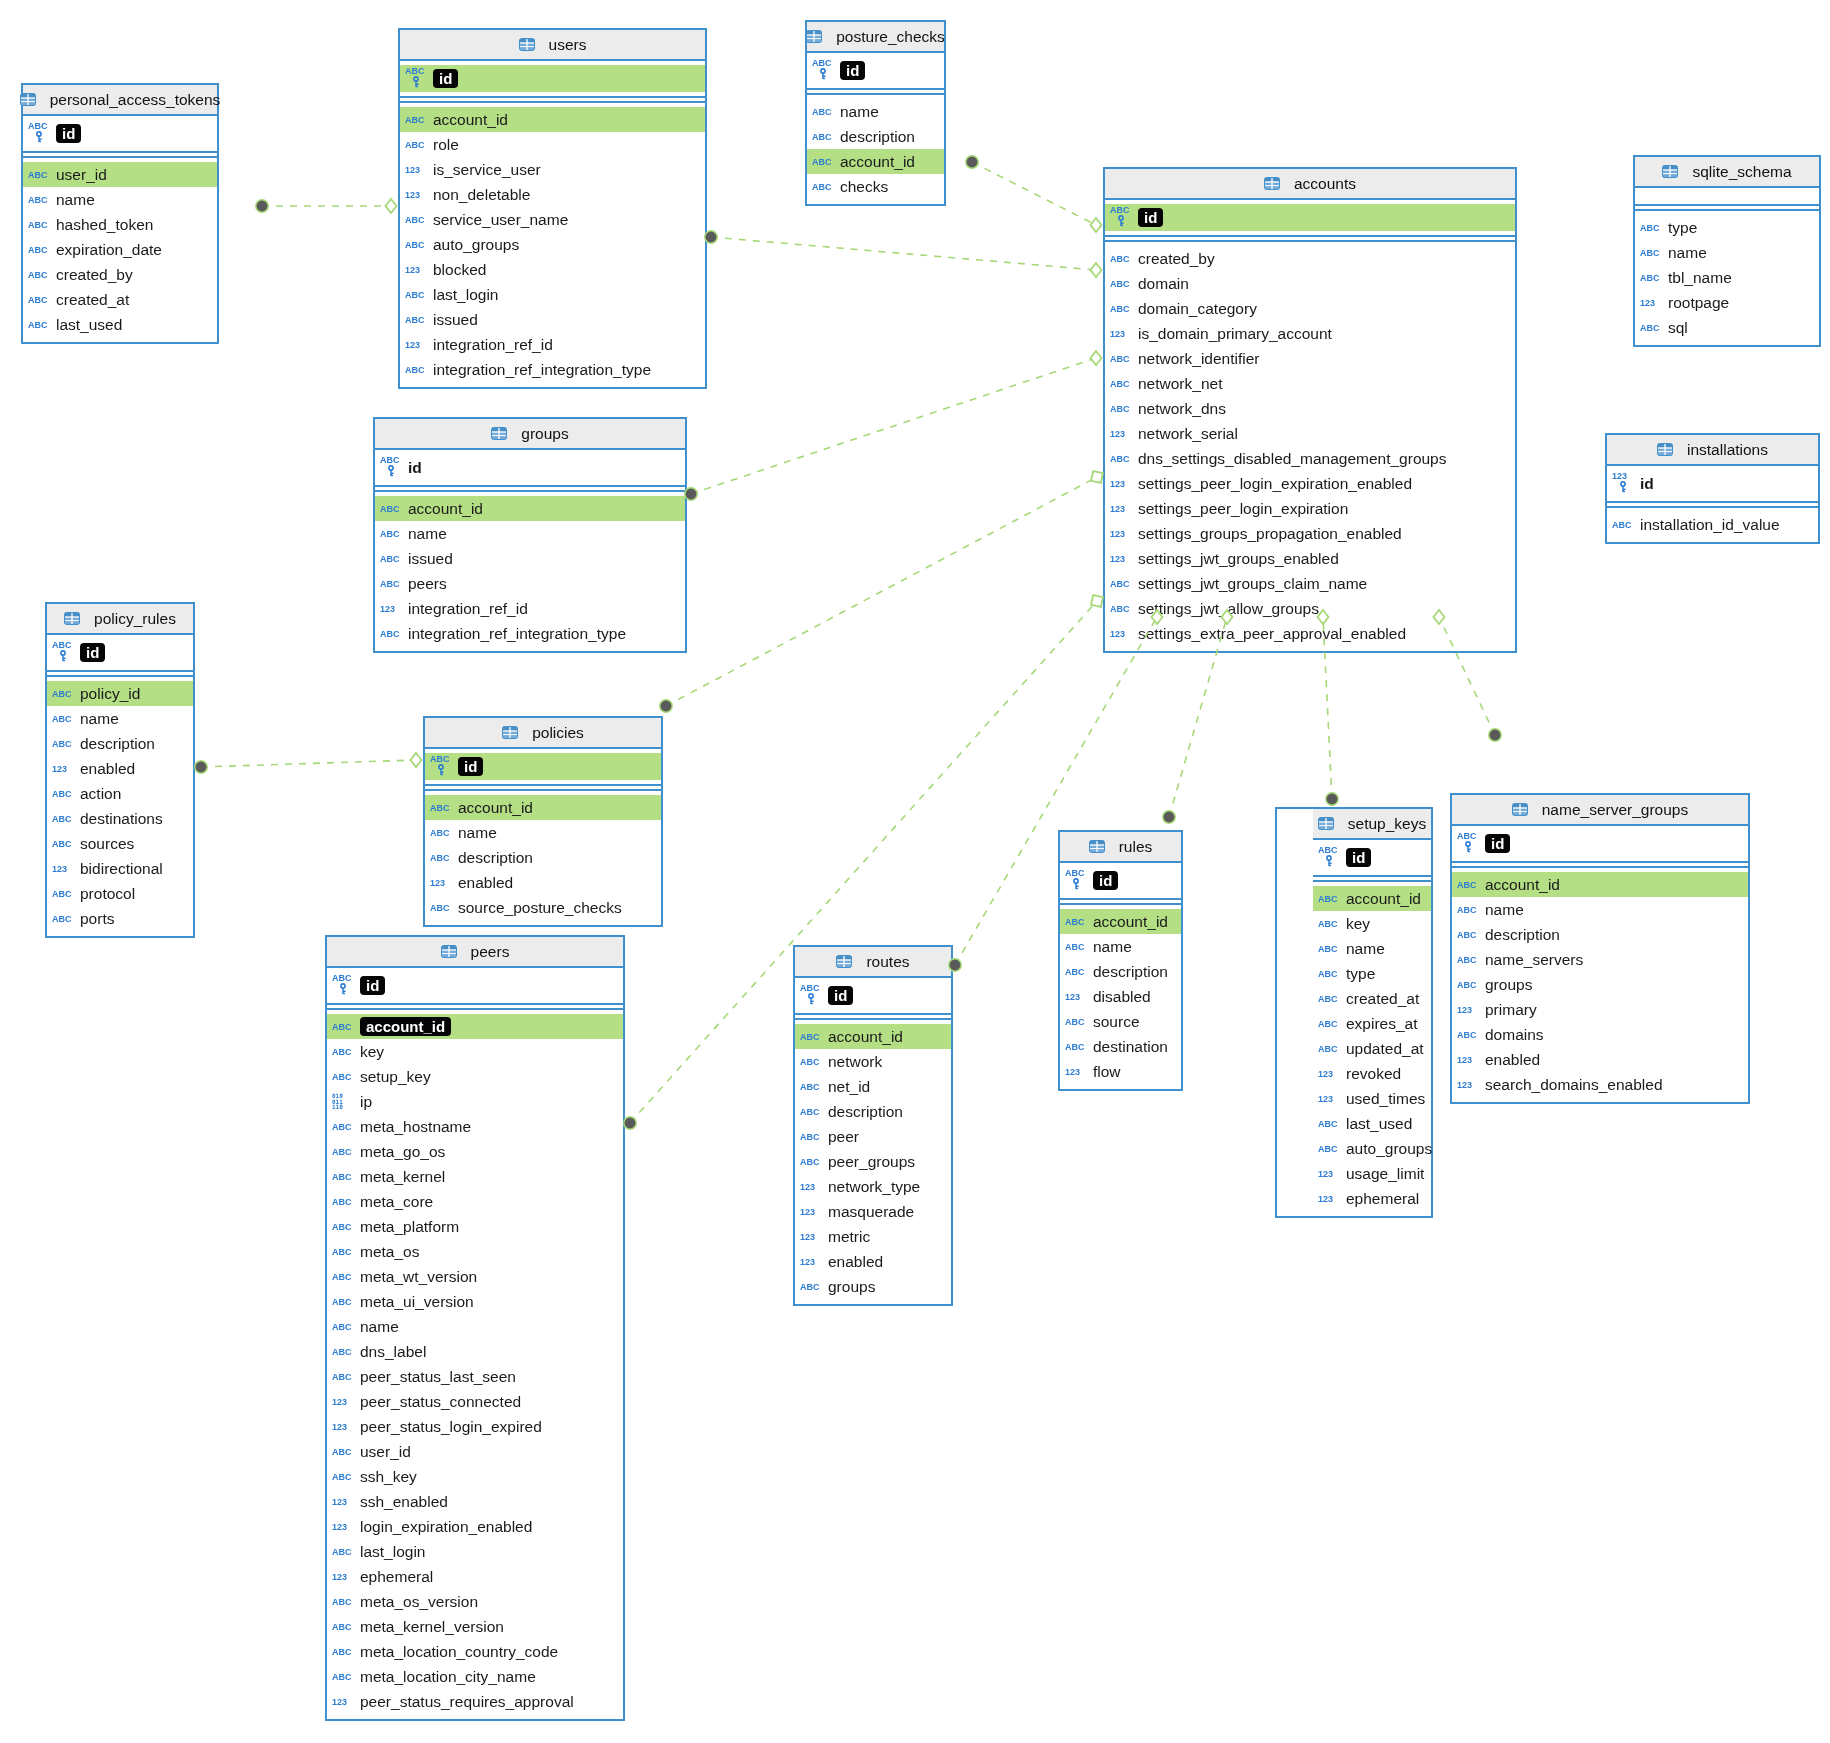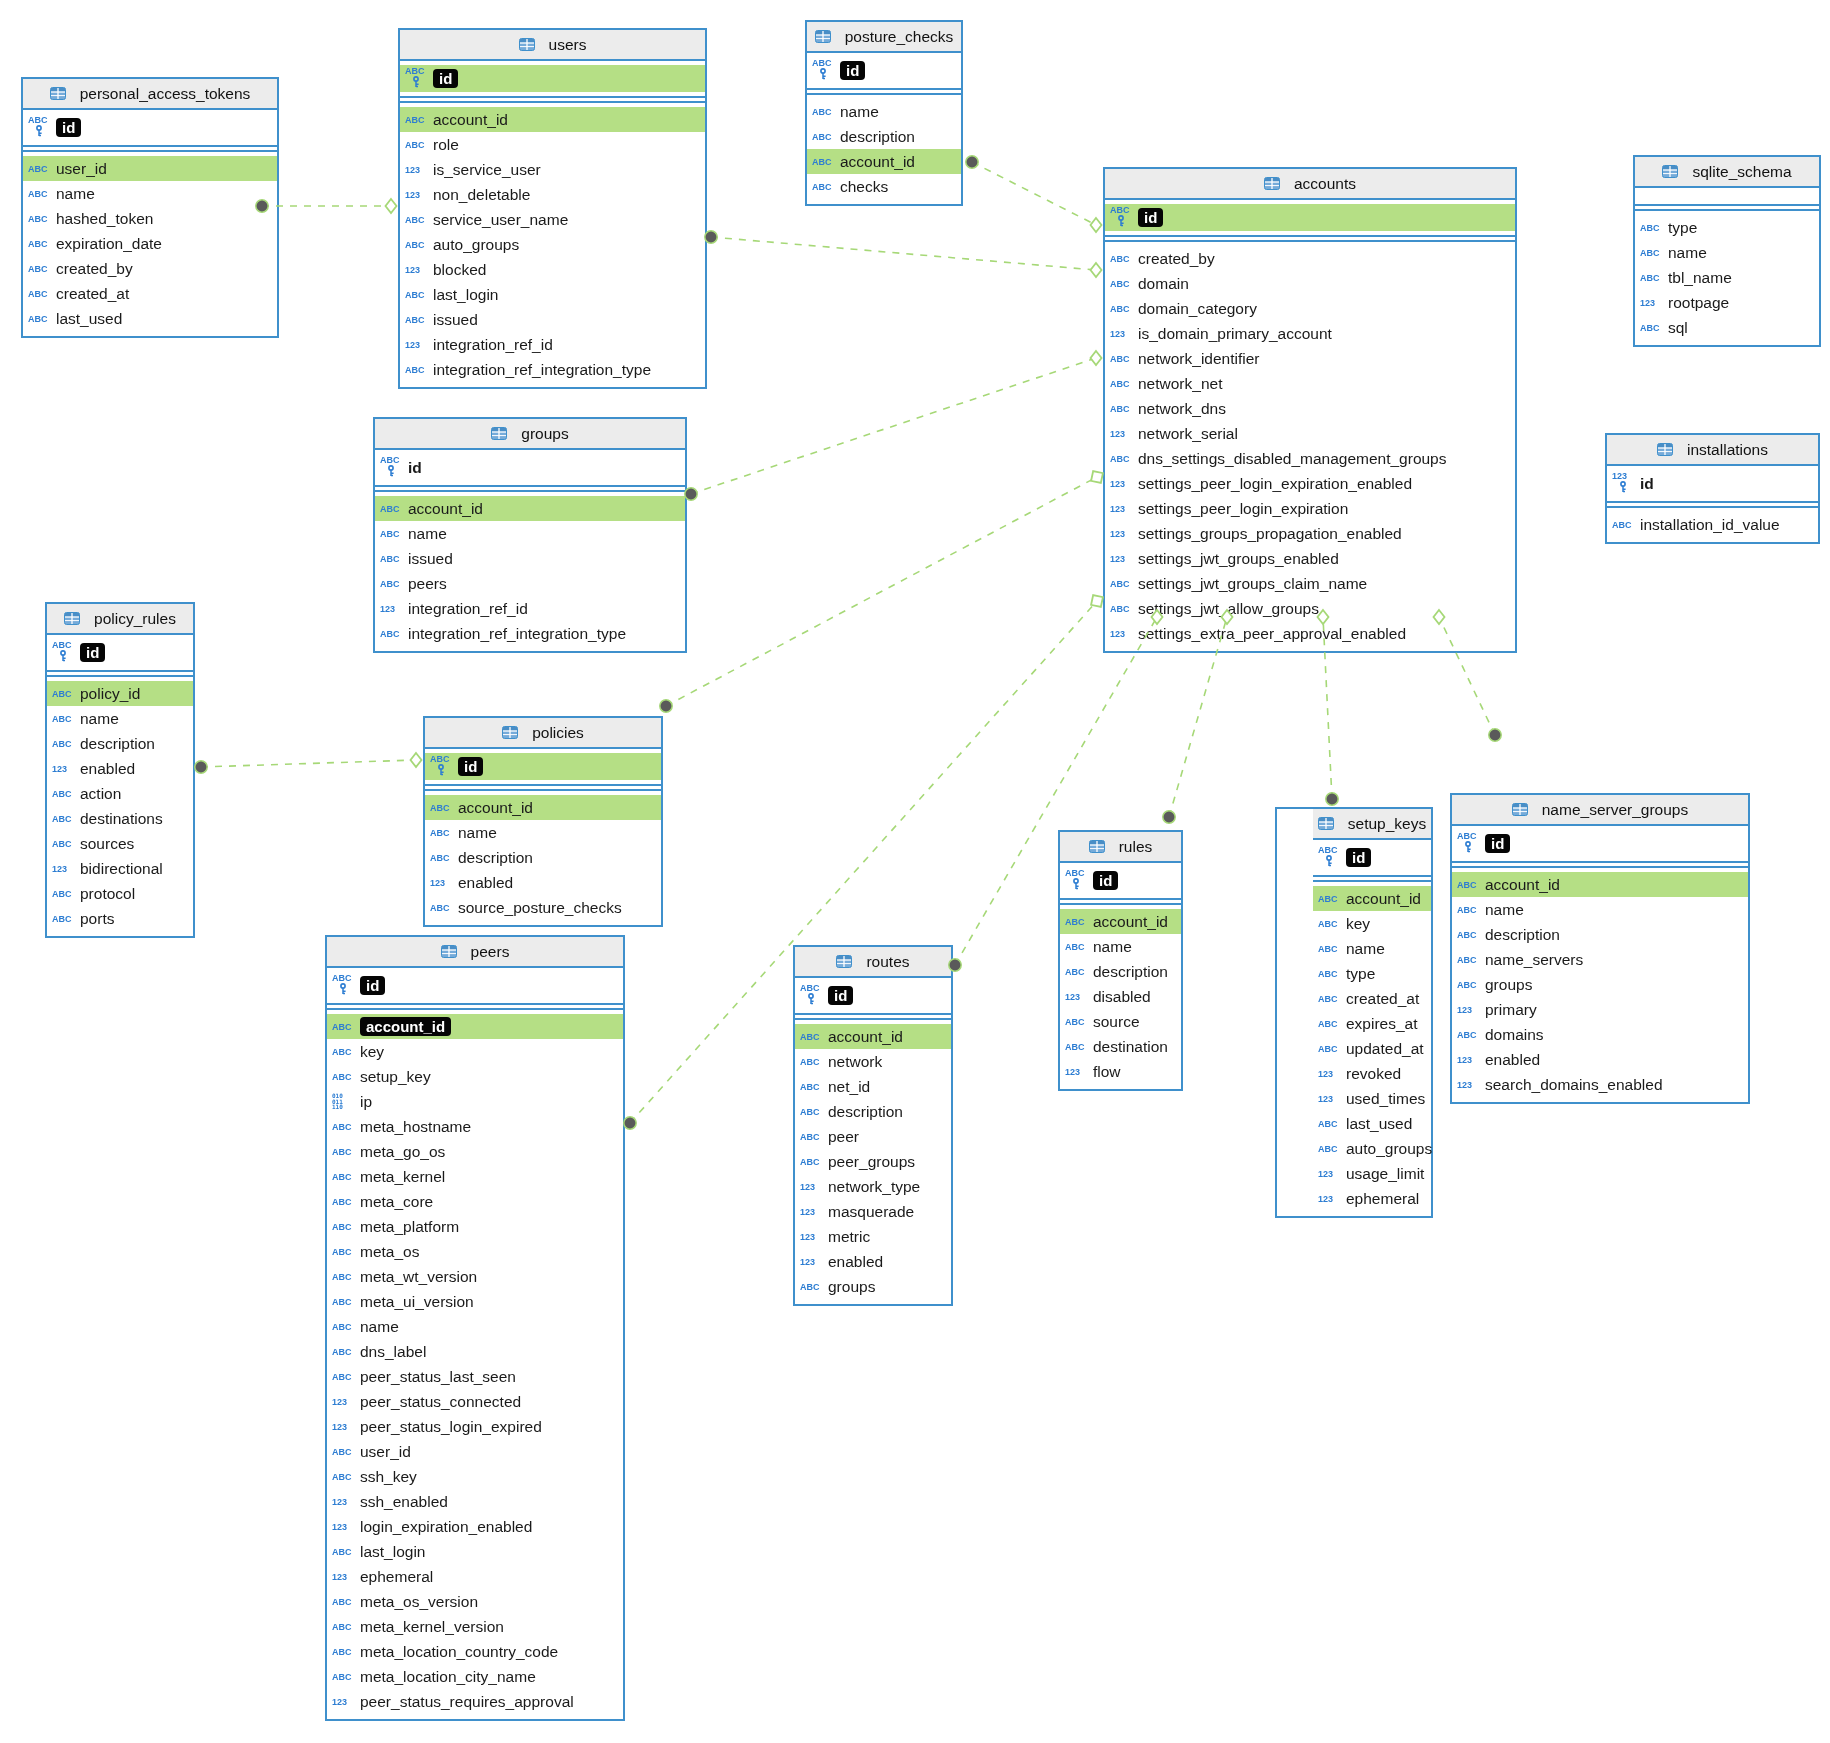--- a/index.html
+++ b/index.html
@@ -26,21 +26,21 @@
   .pkrow .ic{height:22px;}
   .pkrow .ic .abctxt{position:relative;top:-2px;}
   .chip{background:#050505;color:#fff;font-weight:bold;border-radius:4px;padding:1px 6px;font-size:15px;}
   .pklabel{font-weight:bold;}
   #rels{position:absolute;top:0;left:0;z-index:2;pointer-events:none;}
 </style>
 </head>
 <body>
 
 <div id="canvas">
-    <div class="table" style="left: 21px; top: 77px; width: 258px;">
+    <div class="table" style="left: 21px; top: 83px; width: 198px;">
       <div class="thead">
         <svg width="16" height="13" viewBox="0 0 16 13">
           <rect x="0.5" y="0.5" width="15" height="12" rx="2" fill="#76abd9" stroke="#3f90cc"></rect>
           <rect x="1" y="1" width="14" height="3.8" fill="#4a8ec6"></rect>
           <line x1="8" y1="1" x2="8" y2="12" stroke="#fff" stroke-width="1.3"></line>
           <line x1="1" y1="5" x2="15" y2="5" stroke="#fff" stroke-width="1.3"></line>
           <line x1="1" y1="8.6" x2="15" y2="8.6" stroke="#fff" stroke-width="1"></line>
         </svg>
         <span>personal_access_tokens</span>
       </div>
@@ -144,21 +144,21 @@
         <div class="row">
           <span class="ic"><span class="abctxt">123</span></span>
           <span>integration_ref_id</span>
         </div>
         <div class="row">
           <span class="ic"><span class="abctxt">ABC</span></span>
           <span>integration_ref_integration_type</span>
         </div>
       </div>
     </div>
-    <div class="table" style="left: 805px; top: 20px; width: 158px;">
+    <div class="table" style="left: 805px; top: 20px; width: 141px;">
       <div class="thead">
         <svg width="16" height="13" viewBox="0 0 16 13">
           <rect x="0.5" y="0.5" width="15" height="12" rx="2" fill="#76abd9" stroke="#3f90cc"></rect>
           <rect x="1" y="1" width="14" height="3.8" fill="#4a8ec6"></rect>
           <line x1="8" y1="1" x2="8" y2="12" stroke="#fff" stroke-width="1.3"></line>
           <line x1="1" y1="5" x2="15" y2="5" stroke="#fff" stroke-width="1.3"></line>
           <line x1="1" y1="8.6" x2="15" y2="8.6" stroke="#fff" stroke-width="1"></line>
         </svg>
         <span>posture_checks</span>
       </div>

